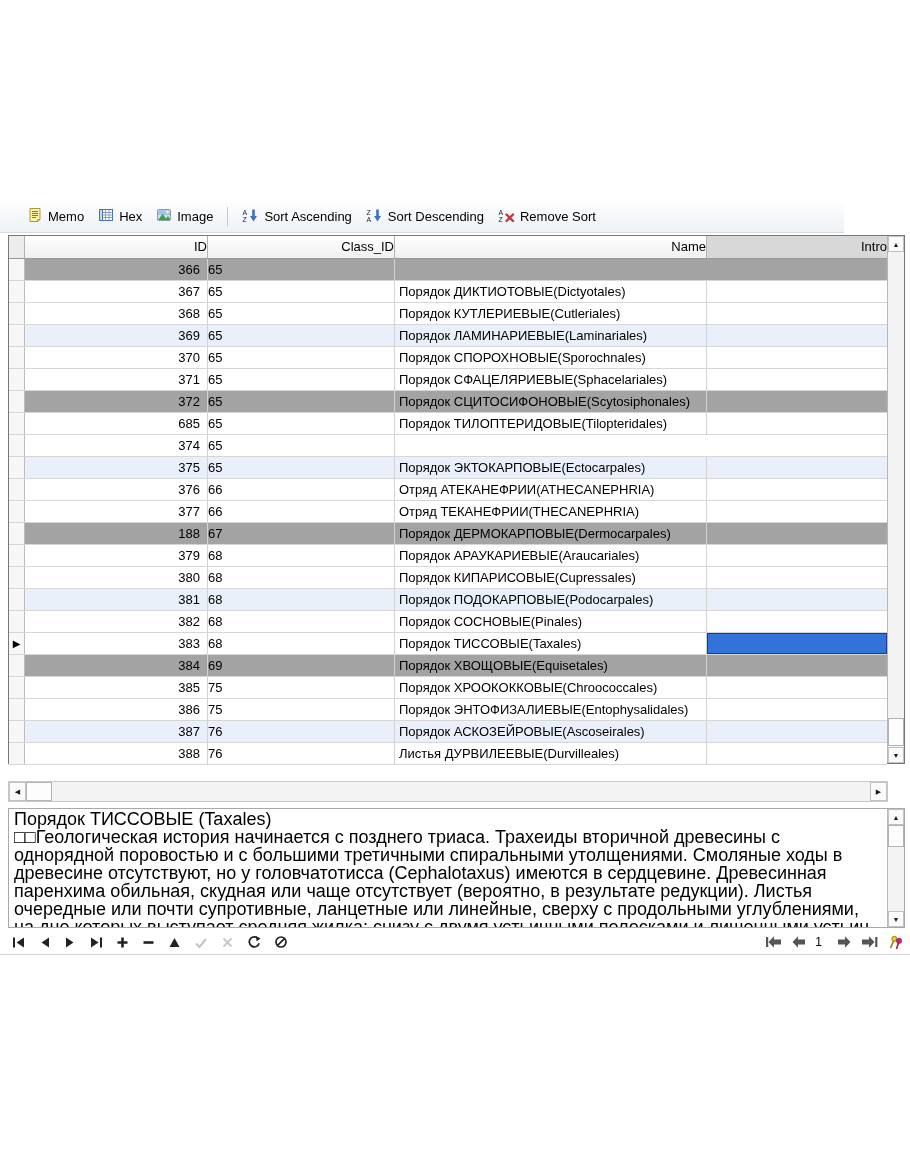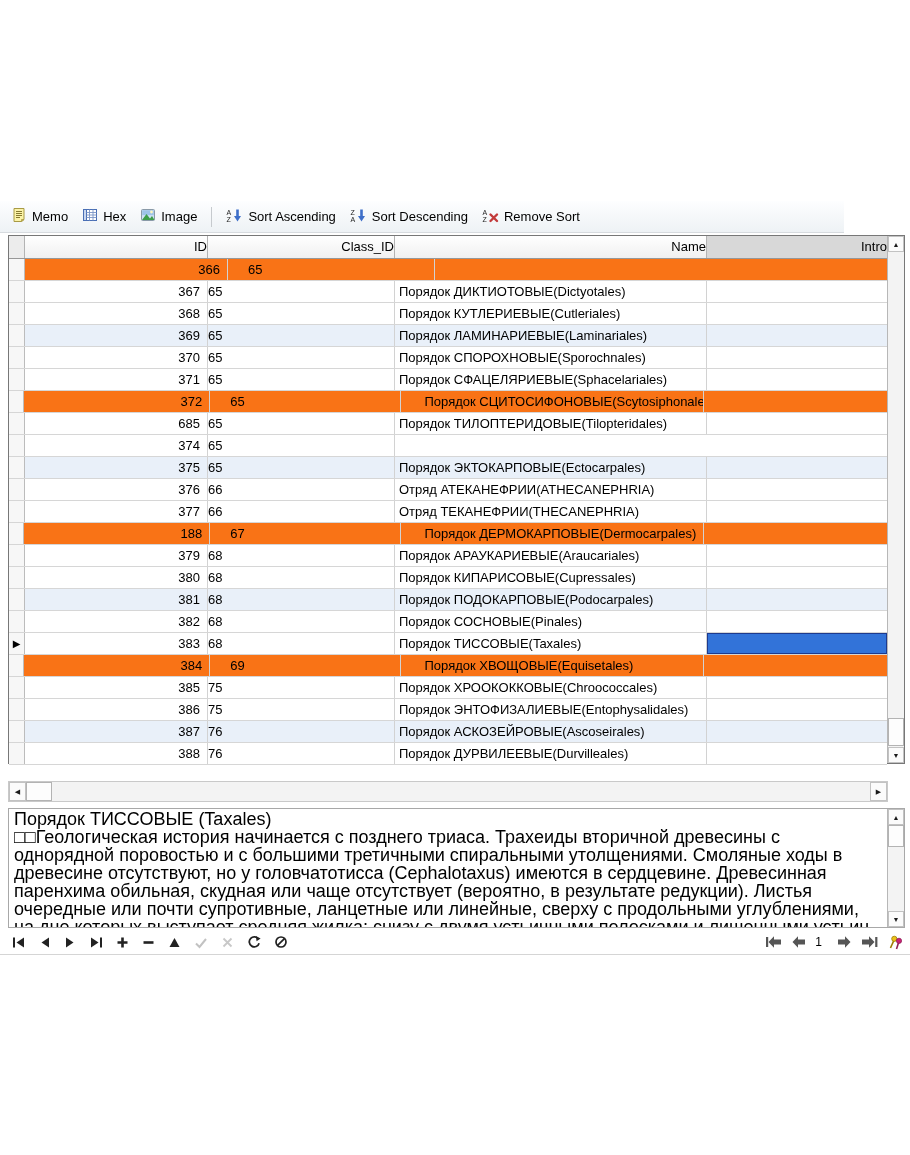--- a/index.html
+++ b/index.html
@@ -6,40 +6,40 @@
   body{
     width:910px;height:1155px;background:#ffffff;position:relative;
     font-family:"Liberation Sans", sans-serif;color:#000;
     -webkit-font-smoothing:antialiased;overflow:hidden;
   }
   
   .toolbar{
     position:absolute;left:0;top:201px;width:844px;height:32px;box-sizing:border-box;
     background:linear-gradient(#fdfeff,#eef2f5);
     border-bottom:1px solid #d7dbdf;
-    display:flex;align-items:center;padding-left:4px;
+    display:flex;align-items:center;padding-left:20px;
   }
   .tbtn{display:flex;align-items:center;gap:5px;padding:2px 7px;font-size:13px;cursor:default;border-radius:2px;}
   .tsep{width:1px;height:20px;background:#c6cace;margin:0 7px;}
   
   .grid{
     position:absolute;left:8px;top:235px;width:897px;height:529px;box-sizing:border-box;
     border:1px solid #777;background:#fff;
   }
   .grid-header{display:flex;height:23px;width:878px;box-sizing:border-box;
     background:linear-gradient(#ffffff,#f0f0f0);border-bottom:1px solid #979797;}
   .hcell{border-right:1px solid #b3b3b3;font-size:13px;padding:3px 0 0 4px;box-sizing:border-box;white-space:nowrap;overflow:hidden;text-align:right;}
   .hcell.h-ind{width:16px;padding:0;background:#ececec;}
   .hcell.h-id{width:183px;}
   .hcell.h-cid{width:187px;}
   .hcell.h-name{width:312px;}
   .hcell.h-intro{width:180px;background:#d8d8d8;border-right:none;}
   .grid-body{width:878px;}
   .grow{display:flex;height:22px;box-sizing:border-box;border-bottom:1px solid #d6d6d6;background:#fff;}
-  .shade-gray{background:#f97316;gap:20px;}
+  .shade-gray{background:#a3a3a3;}
   .shade-blue{background:#e9f0f9;}
   .gcell{border-right:1px solid #d2d2d2;font-size:13px;padding-top:3px;box-sizing:border-box;white-space:nowrap;overflow:hidden;height:21px;}
   .c-ind{width:16px;background:#f7f7f7;border-right:1px solid #bcbcbc;display:flex;align-items:center;justify-content:center;padding-top:0;}
   .cur-arrow{font-size:10px;line-height:10px;color:#000;}
   .c-id{width:183px;text-align:right;padding-right:7px;}
   .c-cid{width:187px;text-align:left;padding-right:7px;}
   .c-name{width:312px;padding-left:4px;}
   .c-intro{width:180px;border-right:none;}
   .selected-cell{background:#3273d9;box-shadow:inset 0 0 0 1px #1d3a8f;}
   
@@ -300,21 +300,21 @@
         <div class="gcell c-ind"></div>
         <div class="gcell c-id">387</div>
         <div class="gcell c-cid">76</div>
         <div class="gcell c-name">Порядок АСКОЗЕЙРОВЫЕ(Ascoseirales)</div>
         <div class="gcell c-intro"></div>
       </div>
       <div class="grow">
         <div class="gcell c-ind"></div>
         <div class="gcell c-id">388</div>
         <div class="gcell c-cid">76</div>
-        <div class="gcell c-name">Порядок ДУРВИЛЕЕВЫЕ(Durvilleales)</div>
+        <div class="gcell c-name">Листья ДУРВИЛЕЕВЫЕ(Durvilleales)</div>
         <div class="gcell c-intro"></div>
       </div>
     </div>
   <div class="vscroll">
     <div class="sbtn top">▲</div>
     <div class="sthumb"></div>
     <div class="sbtn bottom">▼</div>
   </div>
 </div>
 

